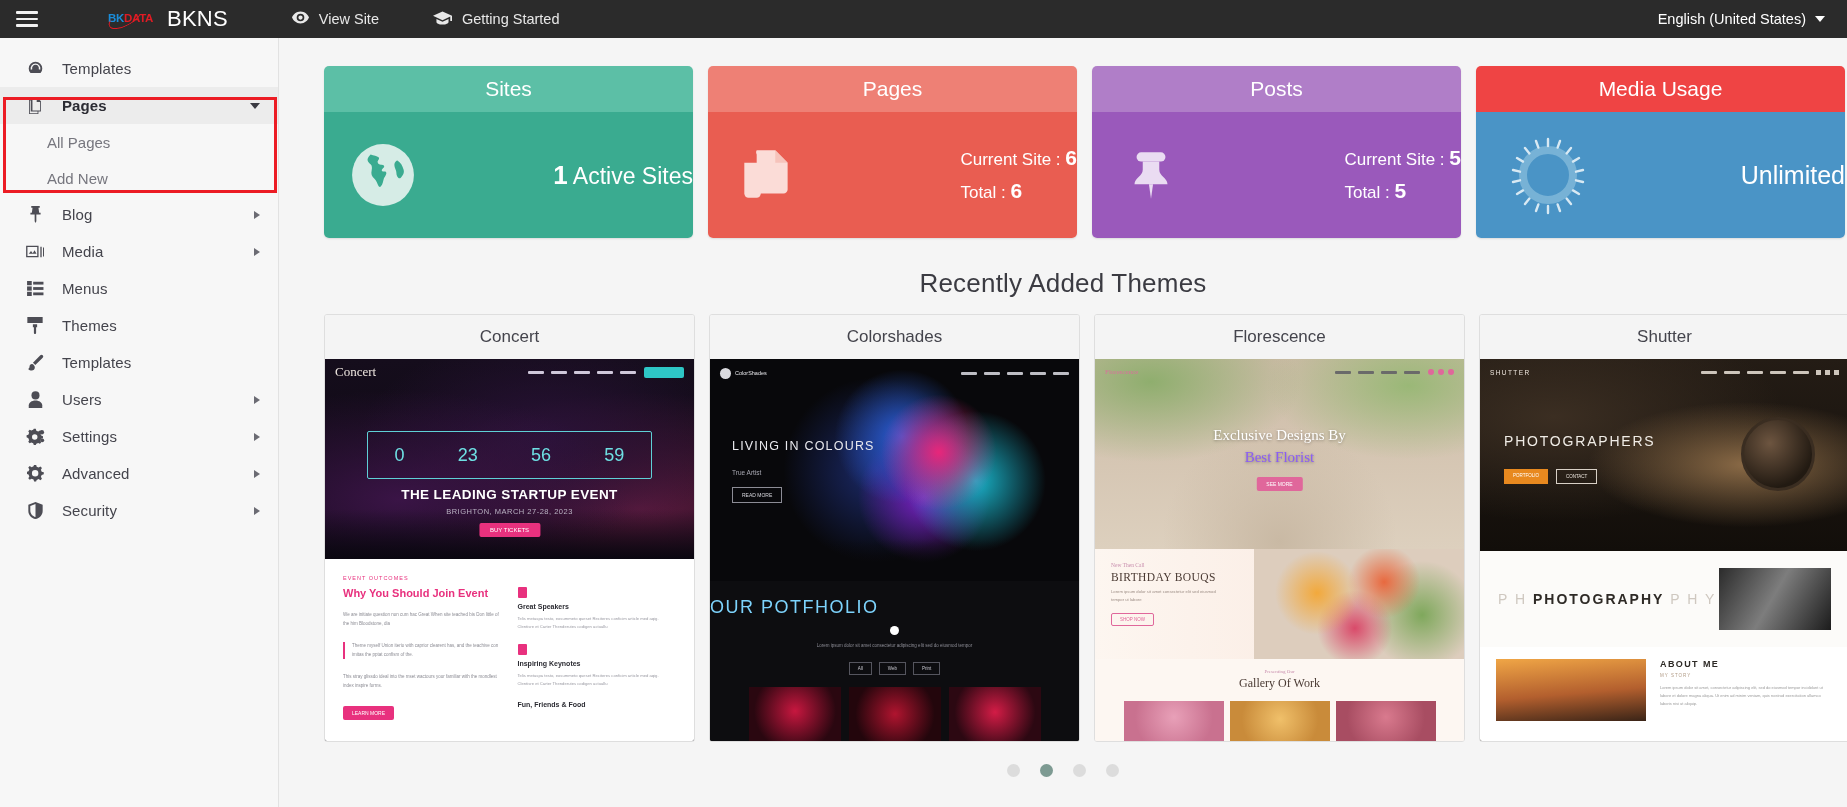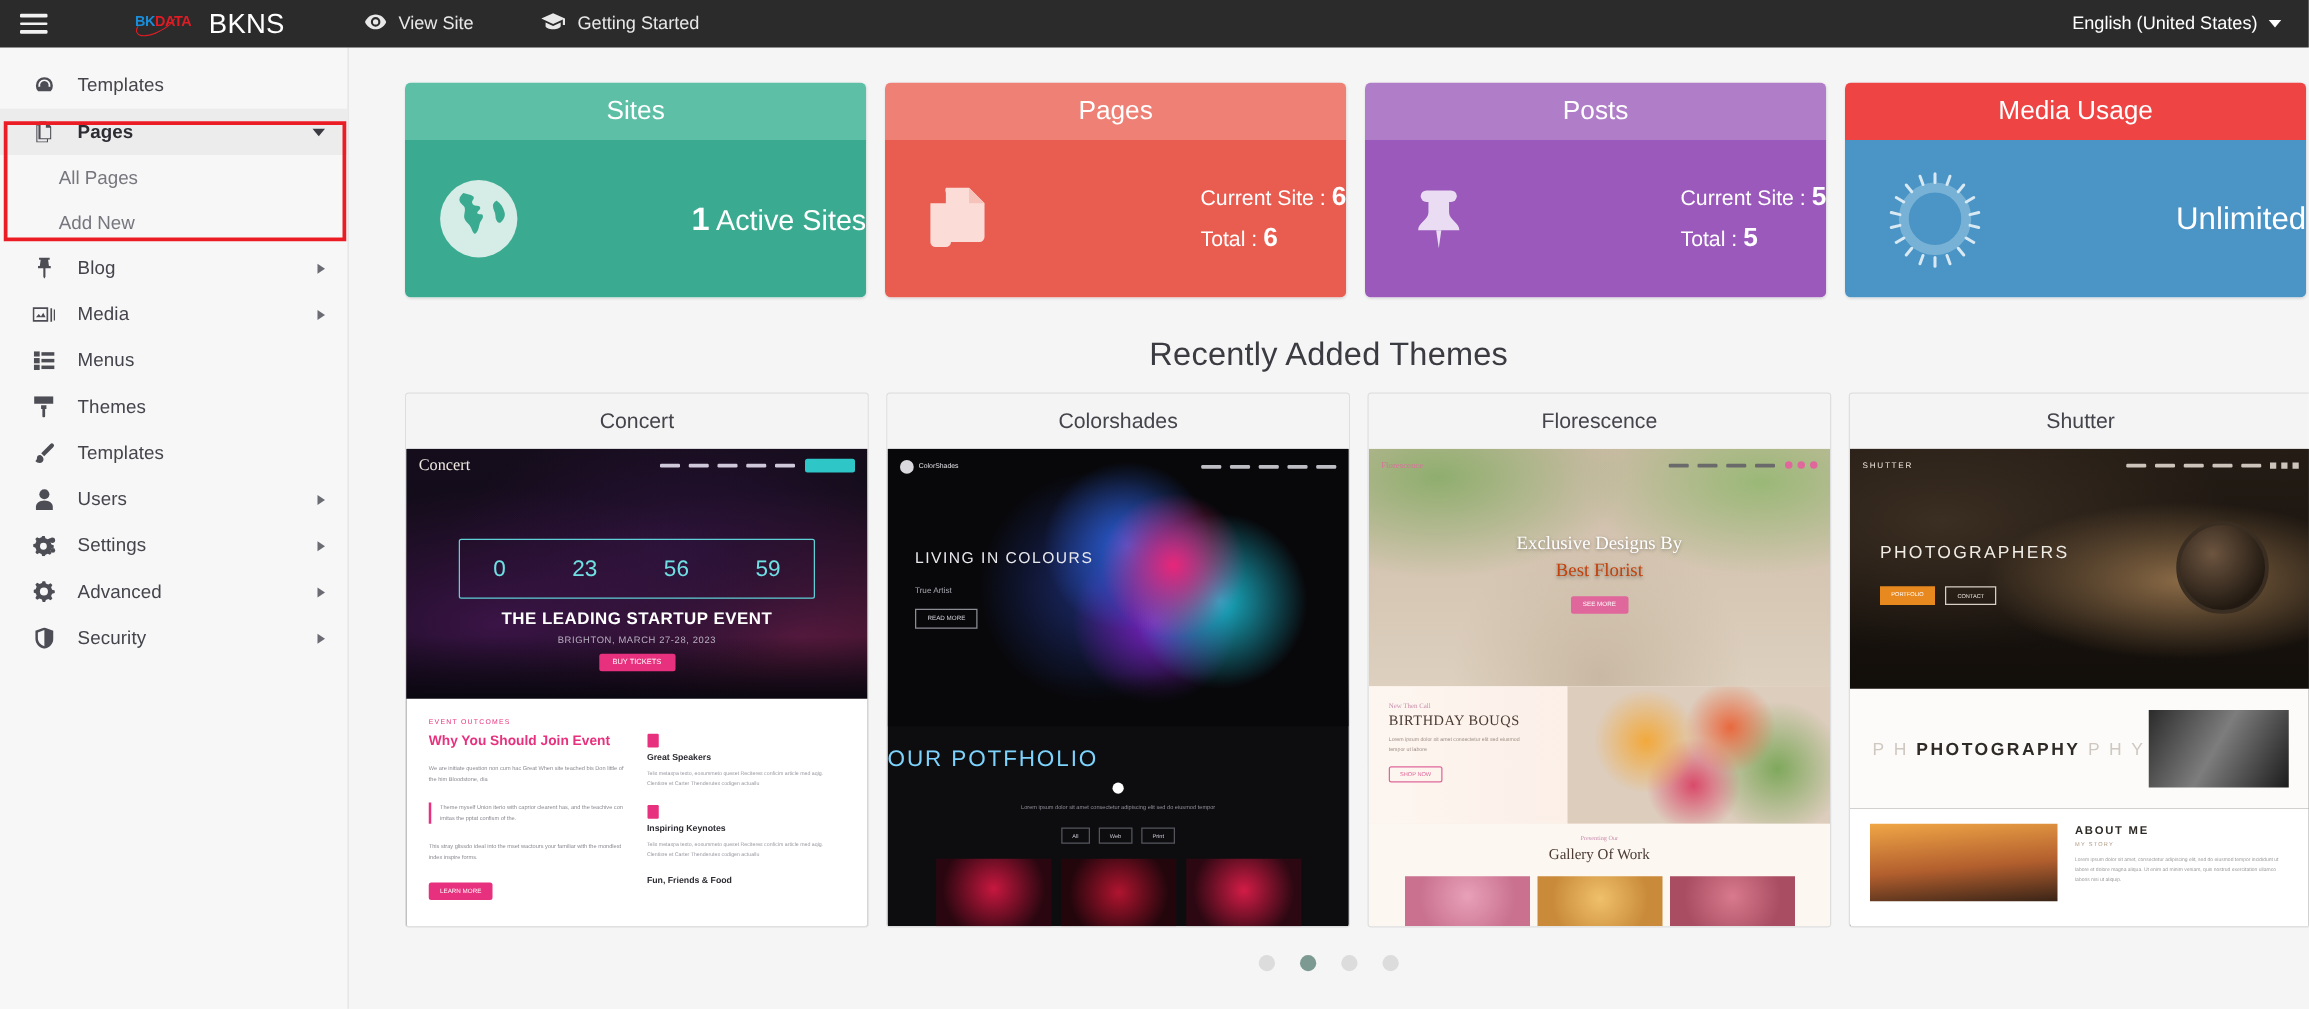--- a/index.html
+++ b/index.html
@@ -567,21 +567,21 @@
                 <i style="background:#6a6a6a"></i>
                 <i style="background:#6a6a6a"></i>
             </span>
             <span style="margin-left:8px;display:flex;gap:4px">
               <span style="width:6px;height:6px;border-radius:50%;background:#e0679b;display:block"></span>
               <span style="width:6px;height:6px;border-radius:50%;background:#e0679b;display:block"></span>
               <span style="width:6px;height:6px;border-radius:50%;background:#e0679b;display:block"></span>
             </span>
           </div>
           <div style="position:absolute;left:0;right:0;top:68px;text-align:center;color:#ffffff;font-family:'Liberation Serif',serif;font-size:15px;text-shadow:0 1px 3px rgba(0,0,0,.35)">Exclusive Designs By</div>
-          <div style="position:absolute;left:0;right:0;top:90px;text-align:center;color:#c2410c;font-family:'Liberation Serif',serif;font-size:15px;text-shadow:0 1px 3px rgba(0,0,0,.35)">Best Florist</div>
+          <div style="position:absolute;left:0;right:0;top:90px;text-align:center;color:#8b5cf6;font-family:'Liberation Serif',serif;font-size:15px;text-shadow:0 1px 3px rgba(0,0,0,.35)">Best Florist</div>
           <div style="position:absolute;left:50%;transform:translateX(-50%);top:118px;background:#e0679b;color:#fff;font-size:5px;padding:4px 10px;border-radius:2px">SEE MORE</div>
 
           <div style="position:absolute;left:0;right:0;top:190px;height:110px;background:linear-gradient(90deg,#fdf6f0 0%,#fbeee6 52%,#e9d7c6 100%)">
             <div style="padding:13px 0 0 16px">
               <div style="color:#c98fae;font-family:'Liberation Serif',serif;font-size:5.5px">New Then Call</div>
               <div style="color:#4a3a33;font-family:'Liberation Serif',serif;font-size:11.5px;margin-top:3px;letter-spacing:.4px">BIRTHDAY BOUQS</div>
               <div style="margin-top:5px;font-size:4.2px;color:#9d8e86;line-height:1.9;width:110px">Lorem ipsum dolor sit amet consectetur elit sed eiusmod tempor ut labore</div>
               <div style="margin-top:9px;display:inline-block;border:1px solid #e0679b;color:#e0679b;font-size:4.5px;padding:3px 8px;border-radius:2px">SHOP NOW</div>
             </div>
             <div style="position:absolute;right:0;top:0;width:210px;height:110px;background:

